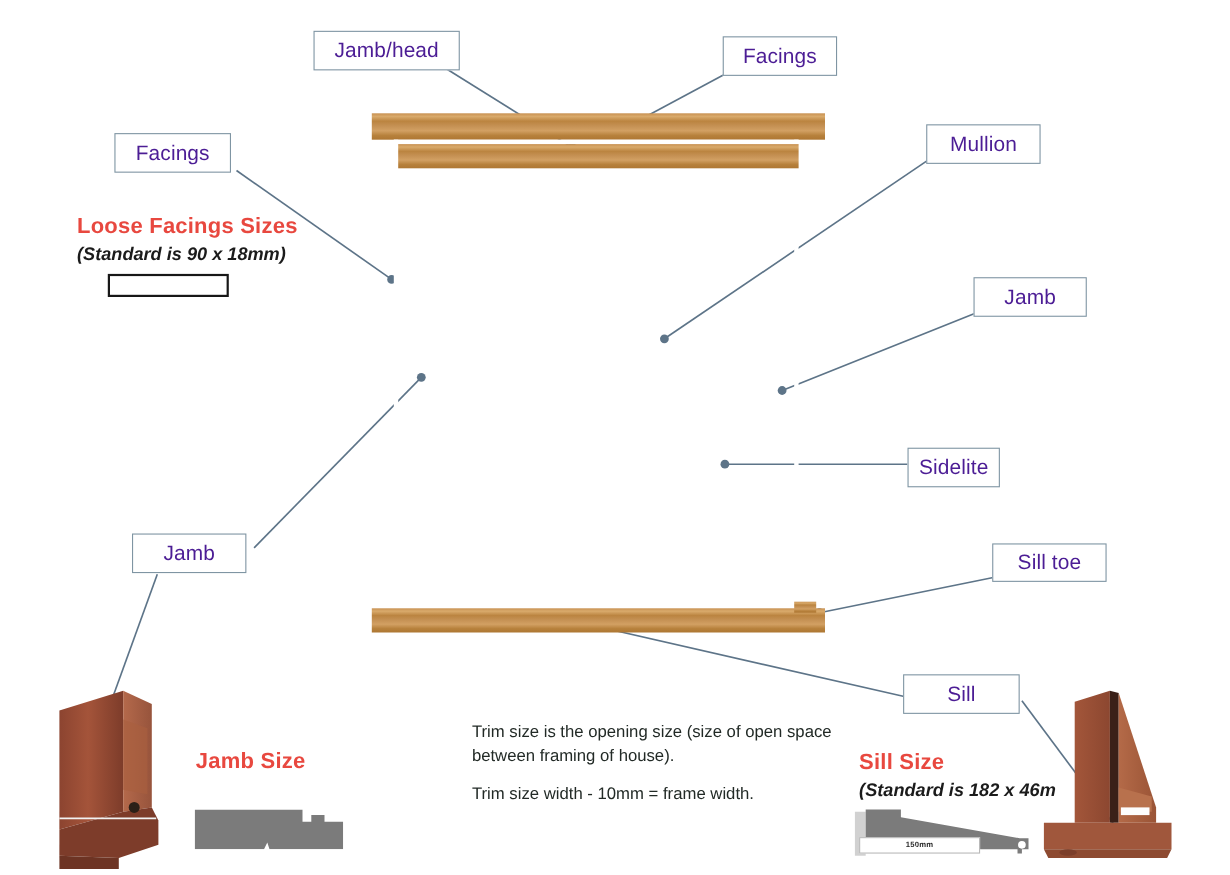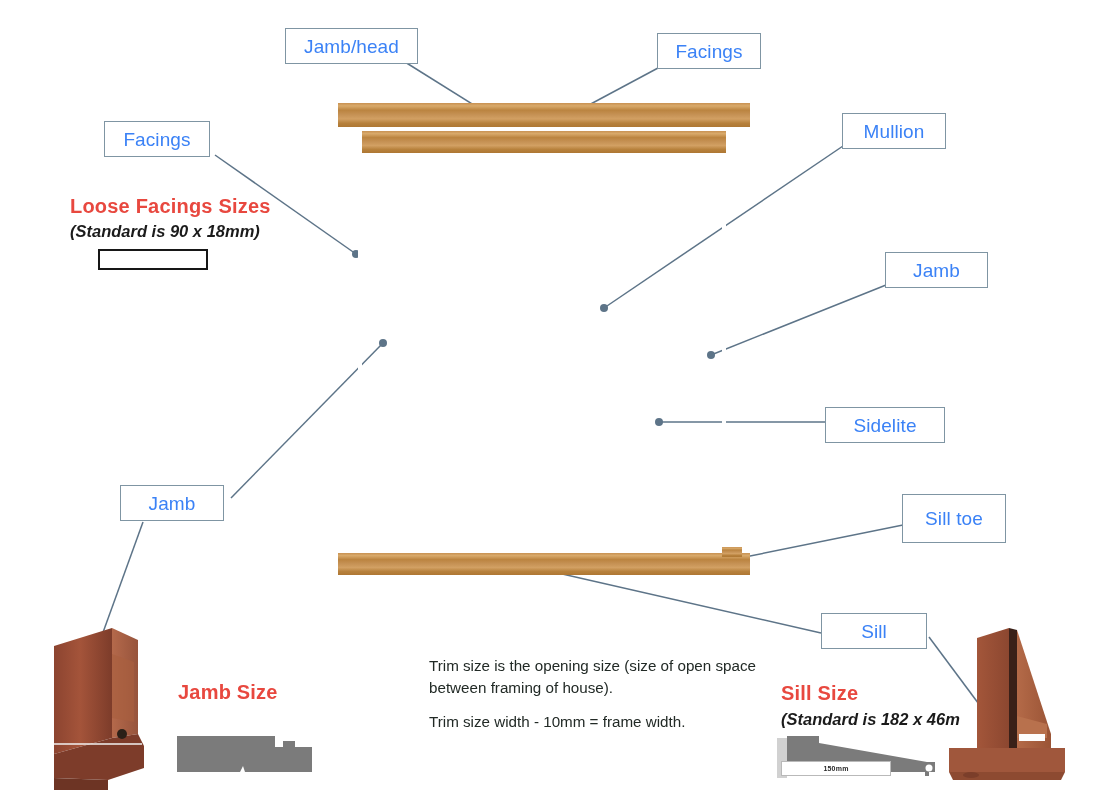--- a/index.html
+++ b/index.html
@@ -14,21 +14,21 @@
 
   
   #leaders{position:absolute;left:0;top:0;width:1118px;height:795px;}
 
   
   .callout{
     position:absolute;
     box-sizing:border-box;
     border:1.4px solid #7f95a3;
     background:#ffffff;
-    color:#3b82f6;
+    color:#4c1d95;
     font-size:19px;
     line-height:1;
     display:flex;
     align-items:center;
     justify-content:center;
     letter-spacing:.1px;
     z-index:6;
   }
 
   
@@ -239,29 +239,29 @@
   </div>
 
   <div class="callout" style="left:842px;top:113px;width:104px;height:36px;">
     <span>Mullion</span>
   </div>
 
   <div class="callout" style="left:885px;top:252px;width:103px;height:36px;">
     <span>Jamb</span>
   </div>
 
-  <div class="callout" style="left:825px;top:407px;width:120px;height:36px;">
+  <div class="callout" style="left:825px;top:407px;width:84px;height:36px;">
     <span>Sidelite</span>
   </div>
 
   <div class="callout" style="left:120px;top:485px;width:104px;height:36px;">
     <span>Jamb</span>
   </div>
 
-  <div class="callout" style="left:902px;top:494px;width:104px;height:49px;">
+  <div class="callout" style="left:902px;top:494px;width:104px;height:35px;">
     <span>Sill toe</span>
   </div>
 
   <div class="callout" style="left:821px;top:613px;width:106px;height:36px;">
     <span>Sill</span>
   </div>
 
   <div class="redhead" style="left:70px;top:195px;">Loose Facings Sizes</div>
   <div class="subnote" style="left:70px;top:222px;">(Standard is 90 x 18mm)</div>
   <div id="facing-sample"></div>

